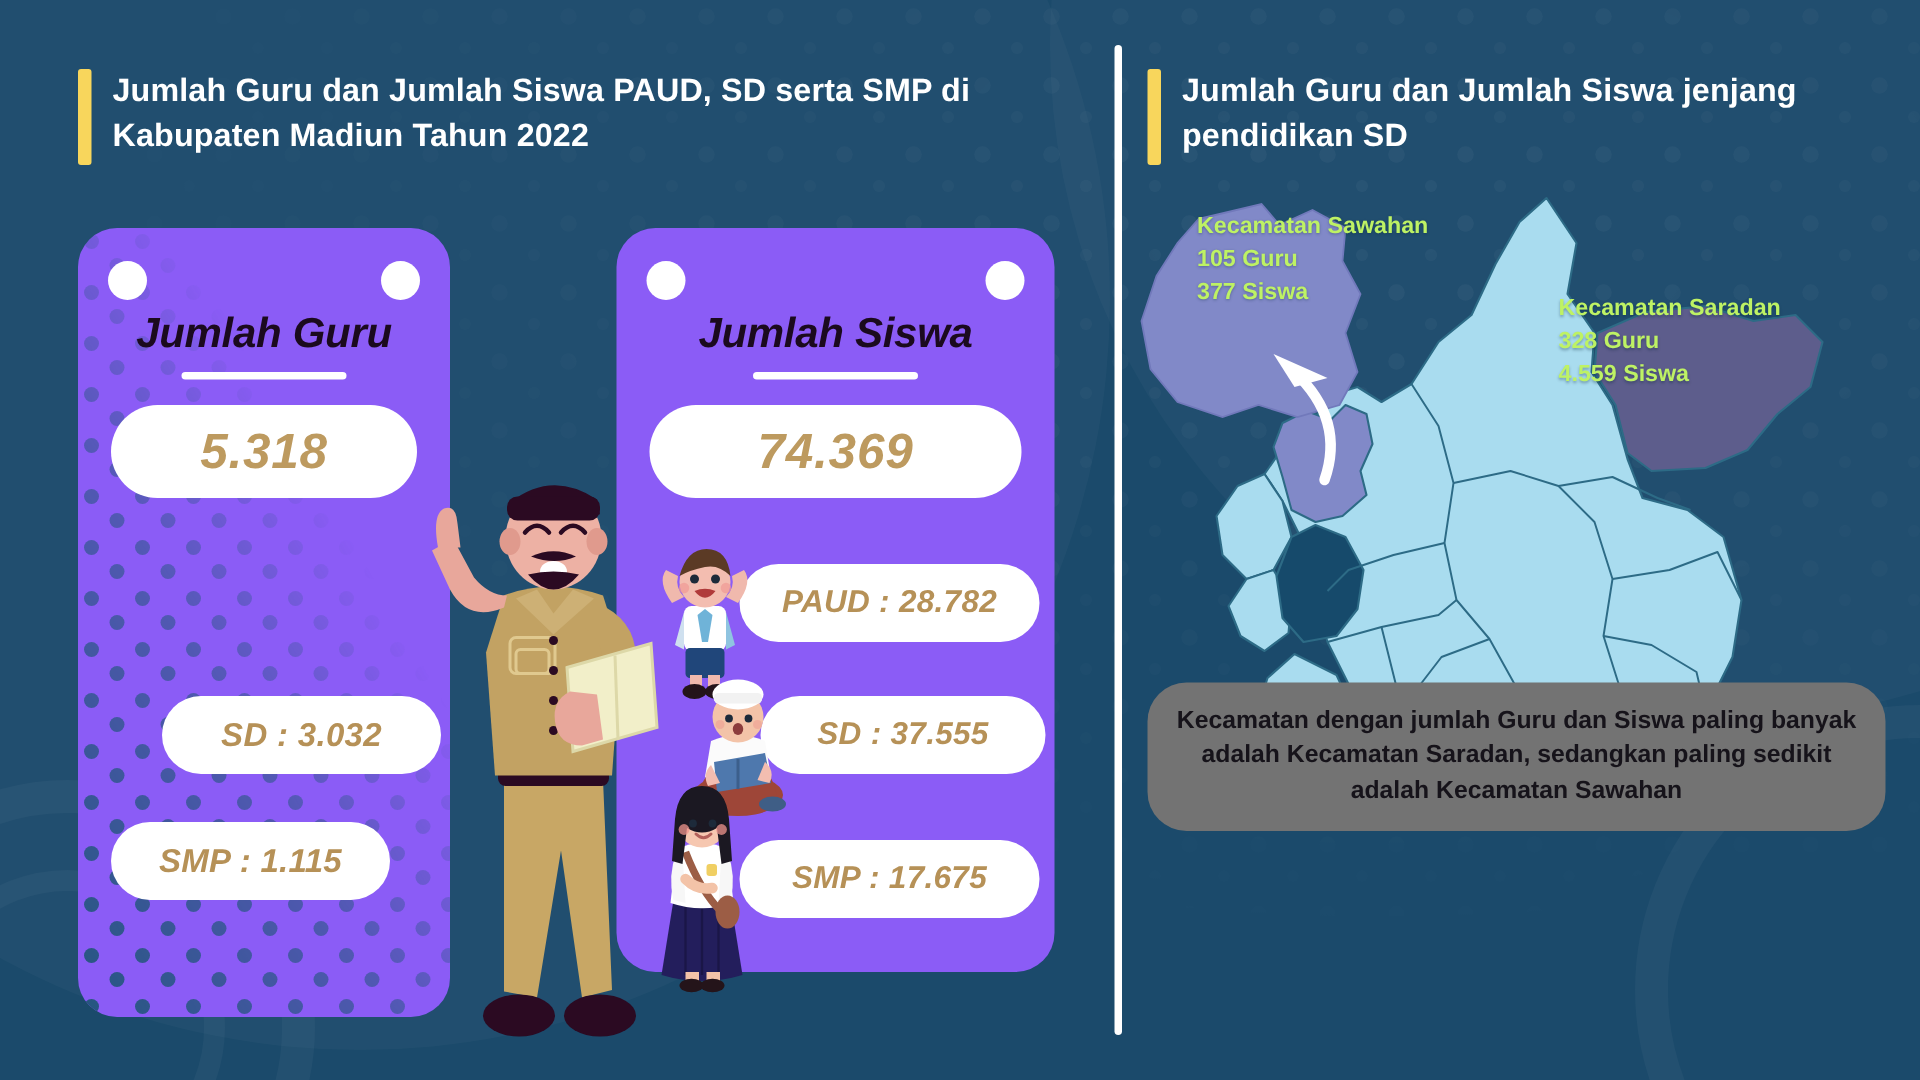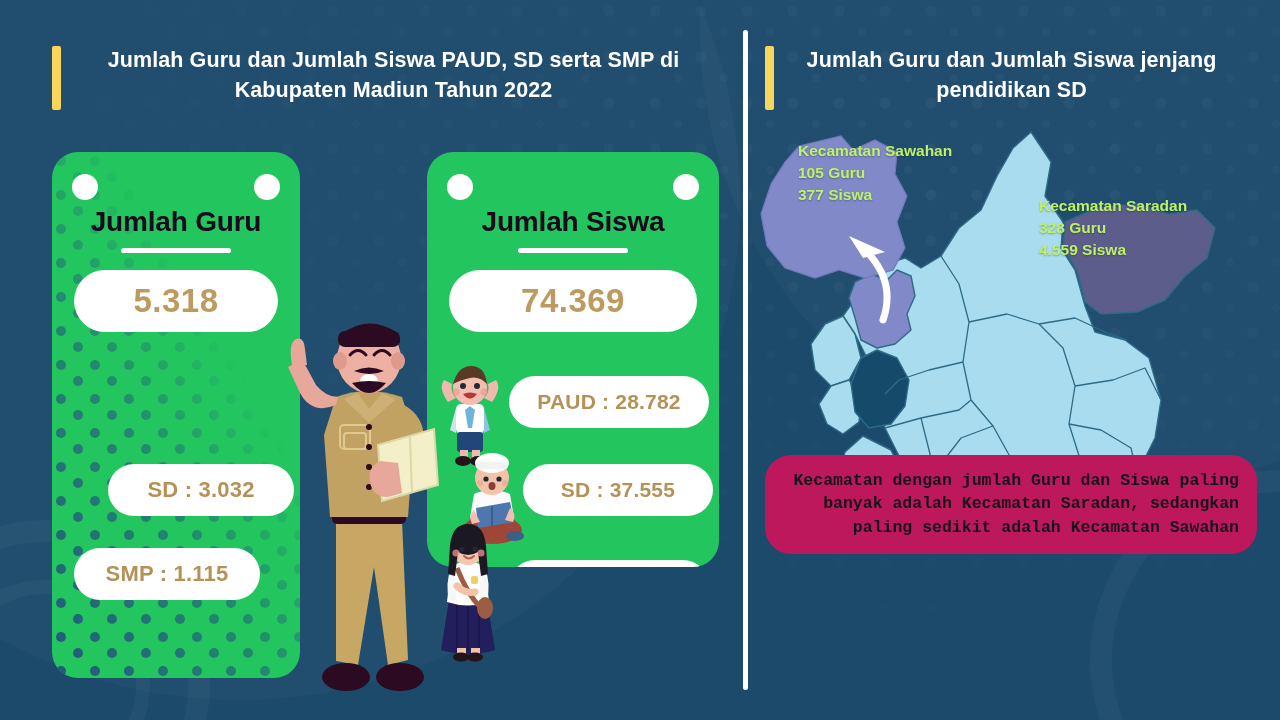--- a/index.html
+++ b/index.html
@@ -19,31 +19,32 @@
   .bg-sweep {
     position:absolute; border-radius:50%;
     background:rgba(255,255,255,0.028);
   }
   .bg-dots { position:absolute; inset:0; opacity:1; }
 
   
   #left-panel { position:absolute; left:0; top:0; width:745px; height:720px; }
   #right-panel { position:absolute; left:745px; top:0; width:535px; height:720px; }
 
-  .title-block { position:absolute; display:flex; gap:14px; align-items:flex-start;text-align:center; }
+  .title-block { position:absolute; display:flex; gap:14px; align-items:flex-start; }
   .title-bar { width:9px; border-radius:2px; background:#f8d65c; flex:none; }
   .title-text {
     color:#ffffff; font-size:21.5px; font-weight:bold; line-height:1.38;
     letter-spacing:0.1px;
   }
 
   
   .stat-card {
-    position:absolute; background:#22c55e; border-radius:26px;
+    position:absolute; background:#8b5cf6; border-radius:26px;
     overflow:hidden;
+    font-style:italic;
   }
   .card-dots { position:absolute; left:0; bottom:0; width:100%; height:100%; }
   .punch {
     position:absolute; width:26px; height:26px; border-radius:50%;
     background:#ffffff; top:22px;
   }
   .punch.l { left:20px; }
   .punch.r { right:20px; }
   .card-title {
     position:absolute; left:0; right:0; top:54px; text-align:center;
@@ -79,24 +80,24 @@
   #map-wrap { position:absolute; left:0; top:118px; width:535px; height:440px; }
   .map-label {
     position:absolute; color:#bef264; font-weight:bold; font-size:15.5px;
     line-height:1.42; text-shadow:0 1px 2px rgba(10,35,55,0.35);
     white-space:nowrap;
   }
 
   
   #note-box {
     position:absolute; left:20px; top:455px; width:492px;
-    background:#be185d; border-radius:26px;
+    background:#737373; border-radius:26px;
     padding:14px 18px 15px;
-    text-align:right; color:#16131a;
-    font-size:16.5px; font-weight:bold; line-height:1.42;font-family:Liberation Mono, monospace;
+    text-align:center; color:#16131a;
+    font-size:16.5px; font-weight:bold; line-height:1.42;
   }
 </style>
 </head>
 <body>
 
 <div id="bg-layer">
   <div class="bg-sweep" style="left:-260px;top:-300px;width:1000px;height:1000px;"></div>
   <div class="bg-sweep" style="left:700px;top:-420px;width:900px;height:900px;"></div>
   <div class="bg-ring" style="left:-120px;top:520px;width:330px;height:330px;"></div>
   <div class="bg-ring bg-ring2" style="left:-60px;top:580px;width:210px;height:210px;"></div>
@@ -146,21 +147,21 @@
     </svg>
     <div class="punch l"></div>
     <div class="punch r"></div>
     <div class="card-title">Jumlah Guru</div>
     <div class="card-rule"></div>
     <div class="big-pill">5.318</div>
     <div class="sub-pill" style="left:56px;width:186px;top:312px;text-align:center;">SD : 3.032</div>
     <div class="sub-pill" style="left:22px;width:186px;top:396px;">SMP : 1.115</div>
   </div>
 
-  <div class="stat-card" style="left:427px;top:152px;width:292px;height:415px;">
+  <div class="stat-card" style="left:411px;top:152px;width:292px;height:496px;">
     <div class="punch l"></div>
     <div class="punch r"></div>
     <div class="card-title">Jumlah Siswa</div>
     <div class="card-rule"></div>
     <div class="big-pill">74.369</div>
     <div class="sub-pill" style="left:82px;width:200px;top:224px;font-size:21px;">PAUD : 28.782</div>
     <div class="sub-pill" style="left:96px;width:190px;top:312px;font-size:21px;">SD : 37.555</div>
     <div class="sub-pill" style="left:82px;width:200px;top:408px;font-size:21px;">SMP : 17.675</div>
   </div>
 

